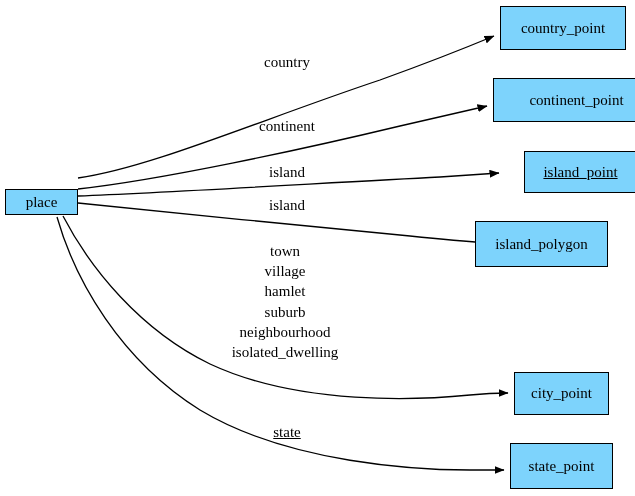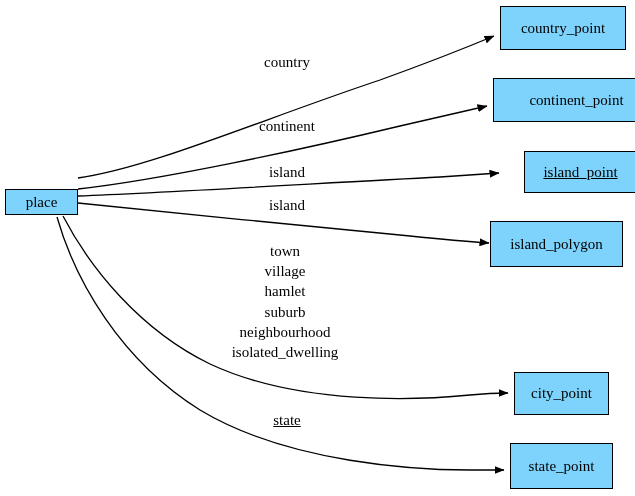--- a/index.html
+++ b/index.html
@@ -76,32 +76,32 @@
 </div>
 
 <div class="node-box" id="node-continent_point" style="left: 493px; top: 78px; width: 167px; height: 44px;">
   <span>continent_point</span>
 </div>
 
 <div class="node-box" id="node-island_point" style="left: 524px; top: 151px; width: 113px; height: 42px; text-decoration: underline;">
   <span>island_point</span>
 </div>
 
-<div class="node-box" id="node-island_polygon" style="left: 490px; top: 221px; width: 133px; height: 46px;">
+<div class="node-box" id="node-island_polygon" style="left: 475px; top: 221px; width: 133px; height: 46px;">
   <span>island_polygon</span>
 </div>
 
 <div class="node-box" id="node-city_point" style="left: 514px; top: 372px; width: 95px; height: 43px;">
   <span>city_point</span>
 </div>
 
 <div class="node-box" id="node-state_point" style="left: 510px; top: 443px; width: 103px; height: 46px;">
   <span>state_point</span>
 </div>
 
 <div id="edge-labels">
     <div class="edge-label" style="left: 287px; top: 62px;">country</div>
     <div class="edge-label" style="left: 287px; top: 126px;">continent</div>
     <div class="edge-label" style="left: 287px; top: 172px;">island</div>
     <div class="edge-label" style="left: 287px; top: 205px;">island</div>
     <div class="edge-label multi" style="left: 285px; top: 302px;"><div>town</div><div>village</div><div>hamlet</div><div>suburb</div><div>neighbourhood</div><div>isolated_dwelling</div></div>
-    <div class="edge-label" style="left: 287px; top: 420px; text-decoration: underline;">state</div>
+    <div class="edge-label" style="left: 287px; top: 432px; text-decoration: underline;">state</div>
   </div>
 
 </body></html>

